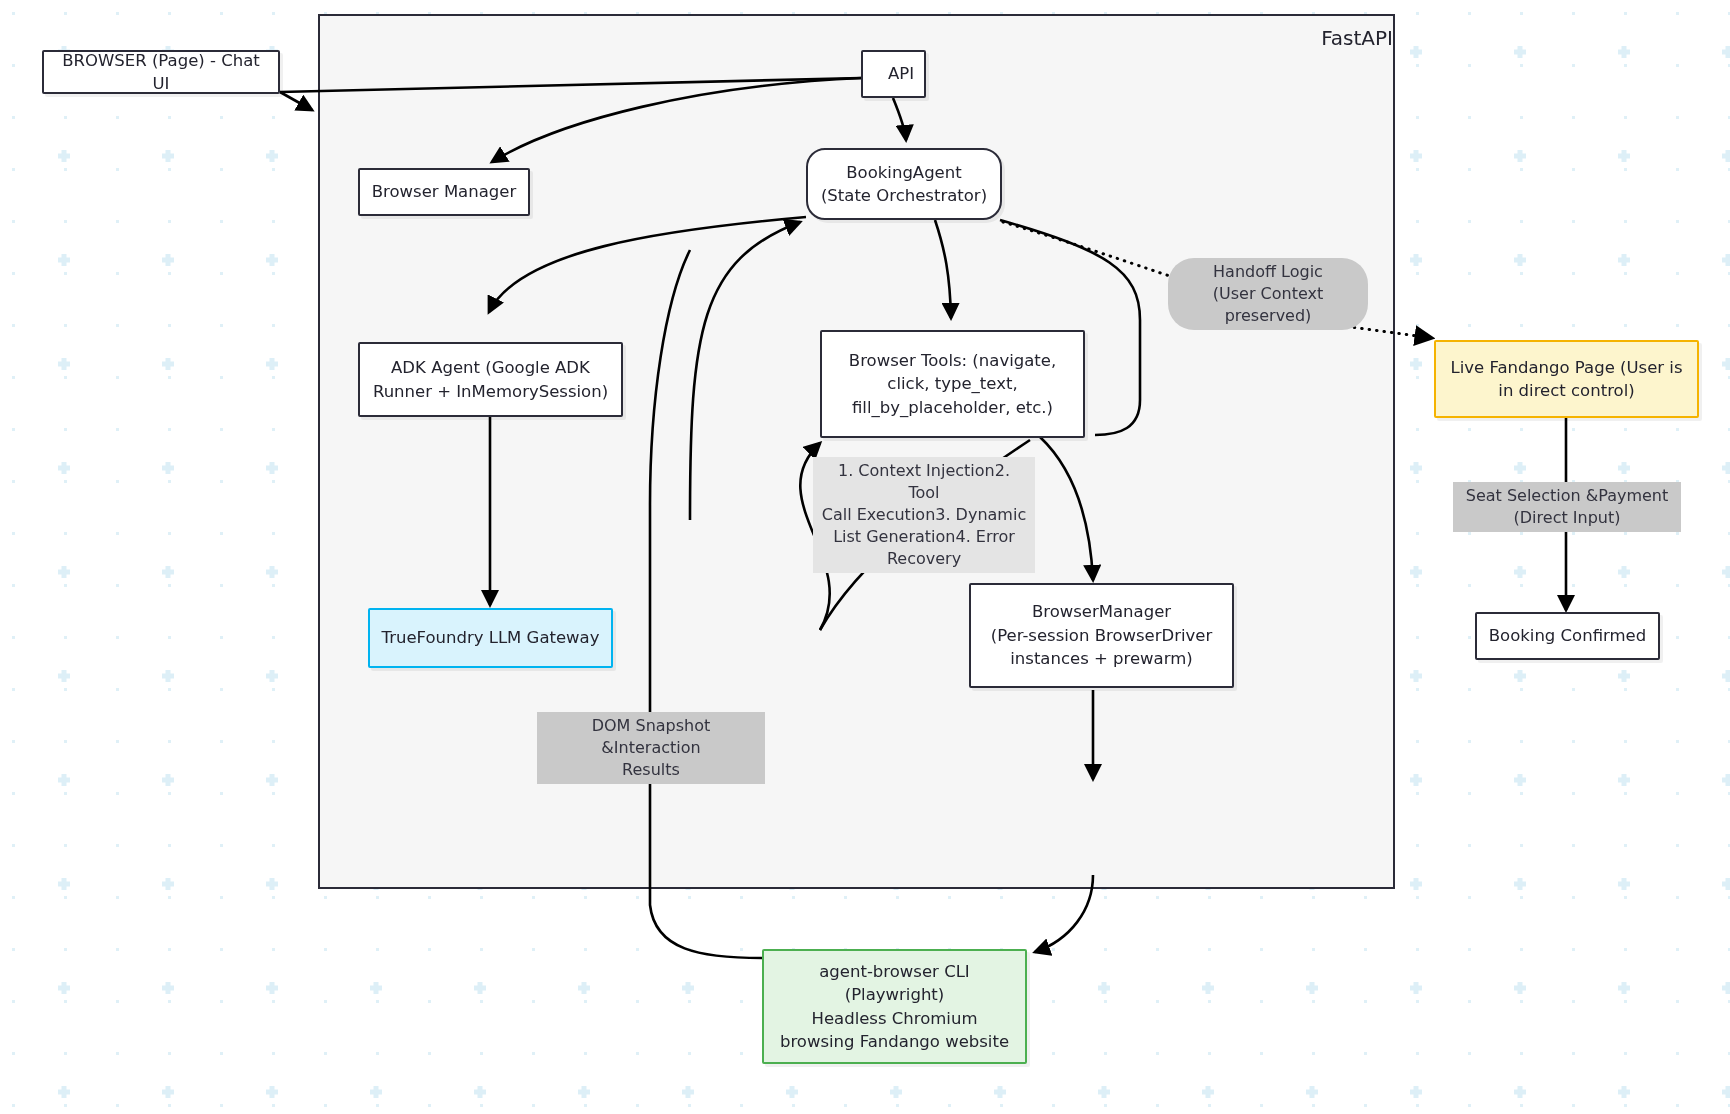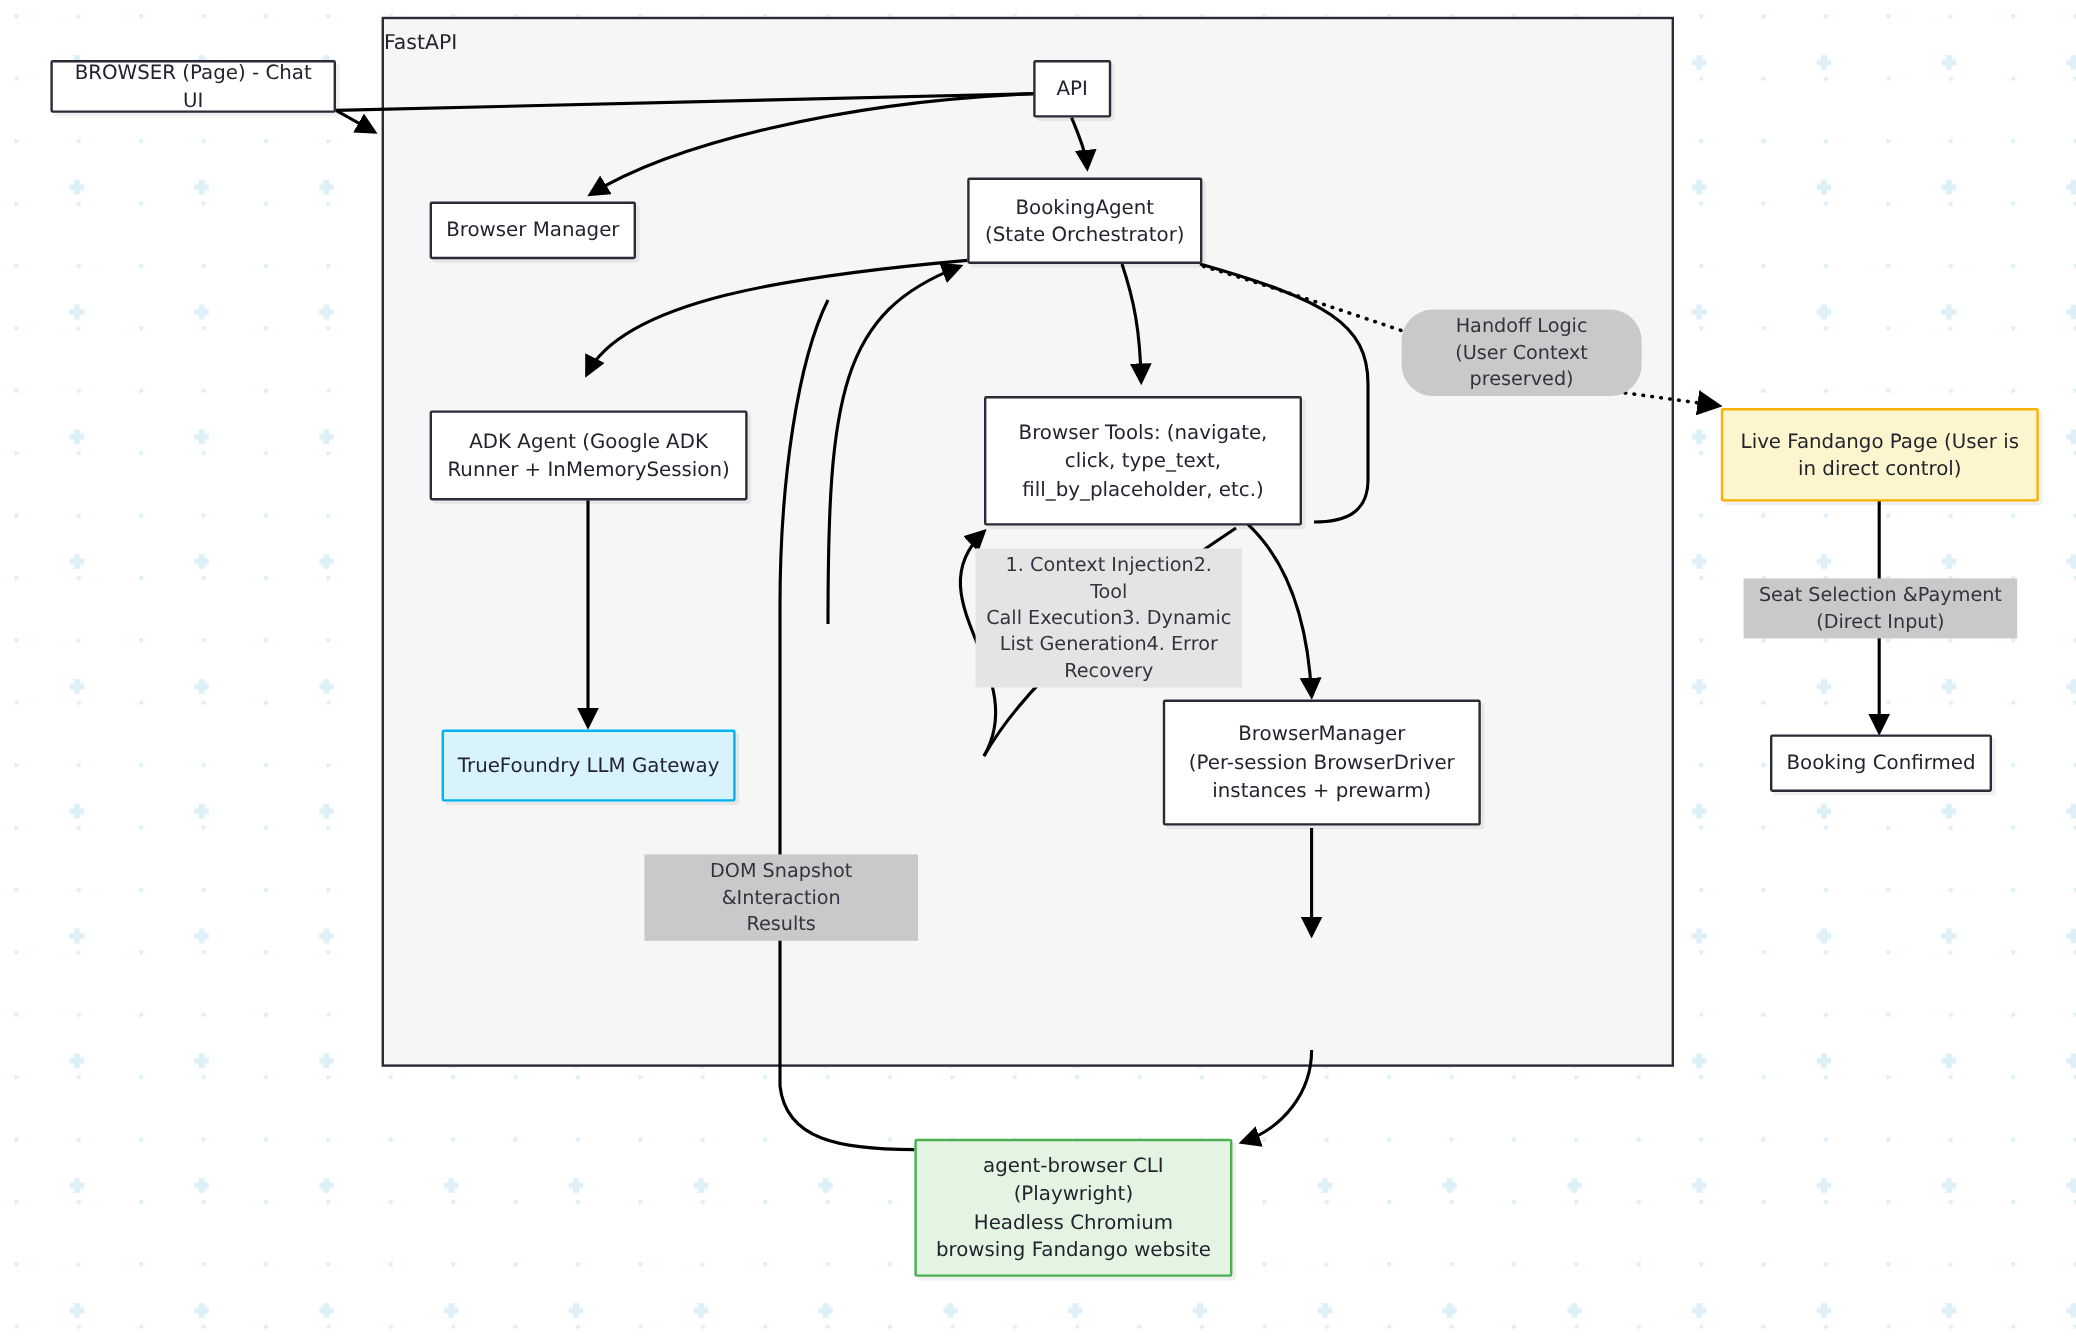--- a/index.html
+++ b/index.html
@@ -41,22 +41,22 @@
     position: absolute;
     box-sizing: border-box;
     background: #f6f6f6;
     border: 2px solid #2b2b38;
   }
   .subgraph-title {
     position: absolute;
     top: 10px;
     left: 0;
     width: 100%;
-    text-align: left;
-    font-size: 17px;
+    text-align: right;
+    font-size: 20px;
     color: #23232e;
   }
 
   .node {
     position: absolute;
     box-sizing: border-box;
     background: #ffffff;
     border: 2px solid #2b2b38;
     border-radius: 2px;
     display: flex;
@@ -167,29 +167,29 @@
 
     <g fill="none" stroke="#000000" stroke-width="3" stroke-linecap="round" stroke-dasharray="0.5 7">
       <path d="M 1003 222 C 1090 248, 1180 280, 1300 320 L 1432 338" marker-end="url(#arrowDot)"></path>
     </g>
   </svg>
 
   <div class="node" style="left:42px; top:50px; width:238px; height:44px;">
     <span class="lines">BROWSER (Page) - Chat UI</span>
   </div>
 
-  <div class="node" style="left:861px; top:50px; width:65px; height:48px;">
+  <div class="node" style="left:861px; top:50px; width:65px; height:48px;justify-content:flex-end;">
     <span class="lines">API</span>
   </div>
 
   <div class="node" style="left:358px; top:168px; width:172px; height:48px;">
     <span class="lines">Browser Manager</span>
   </div>
 
-  <div class="node" style="left:806px; top:148px; width:196px; height:72px;">
+  <div class="node" style="left:806px; top:148px; width:196px; height:72px;border-radius:19px;">
     <span class="lines">BookingAgent
 (State Orchestrator)</span>
   </div>
 
   <div class="node" style="left:358px; top:342px; width:265px; height:75px;">
     <span class="lines">ADK Agent (Google ADK
 Runner + InMemorySession)</span>
   </div>
 
   <div class="node" style="left:820px; top:330px; width:265px; height:108px;">

